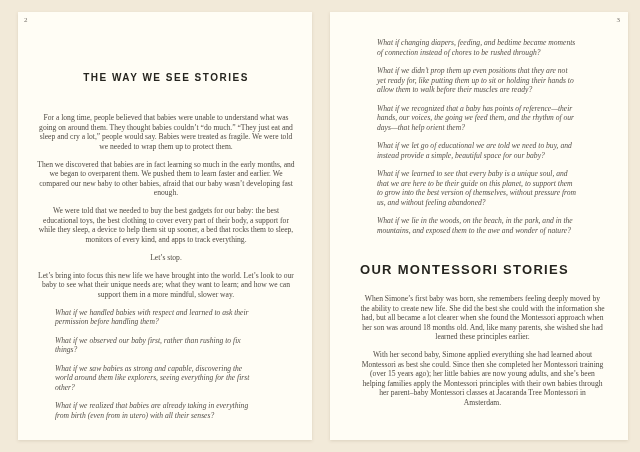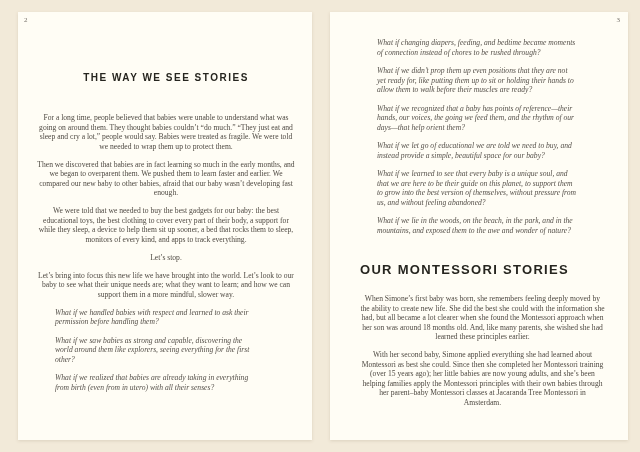--- a/index.html
+++ b/index.html
@@ -85,20 +85,21 @@
         <span class="title-line">THE WAY WE SEE STORIES</span>
       </h1>
       <div class="body-copy">
         <p class="body">For a long time, people believed that babies were unable to understand what was going on around them. They thought babies couldn’t “do much.” “They just eat and sleep and cry a lot,” people would say. Babies were treated as fragile. We were told we needed to wrap them up to protect them.</p>
         <p class="body">Then we discovered that babies are in fact learning so much in the early months, and we began to overparent them. We pushed them to learn faster and earlier. We compared our new baby to other babies, afraid that our baby wasn’t developing fast enough.</p>
         <p class="body">We were told that we needed to buy the best gadgets for our baby: the best educational toys, the best clothing to cover every part of their body, a support for while they sleep, a device to help them sit up sooner, a bed that rocks them to sleep, monitors of every kind, and apps to track everything.</p>
         <p class="body">Let’s stop.</p>
         <p class="body">Let’s bring into focus this new life we have brought into the world. Let’s look to our baby to see what their unique needs are; what they want to learn; and how we can support them in a more mindful, slower way.</p>
         <div class="questions">
           <p class="q">What if we handled babies with respect and learned to ask their permission before handling them?</p>
+          <p class="q">What if we observed our baby first, rather than rushing to fix things?</p>
           <p class="q">What if we saw babies as strong and capable, discovering the world around them like explorers, seeing everything for the first other?</p>
           <p class="q">What if we realized that babies are already taking in everything from birth (even from in utero) with all their senses?</p>
         </div>
       </div>
     </div>
   </div>
 
   <div class="page page-right">
     <div class="pagenum pagenum-right">3</div>
     <div class="inner-right">

